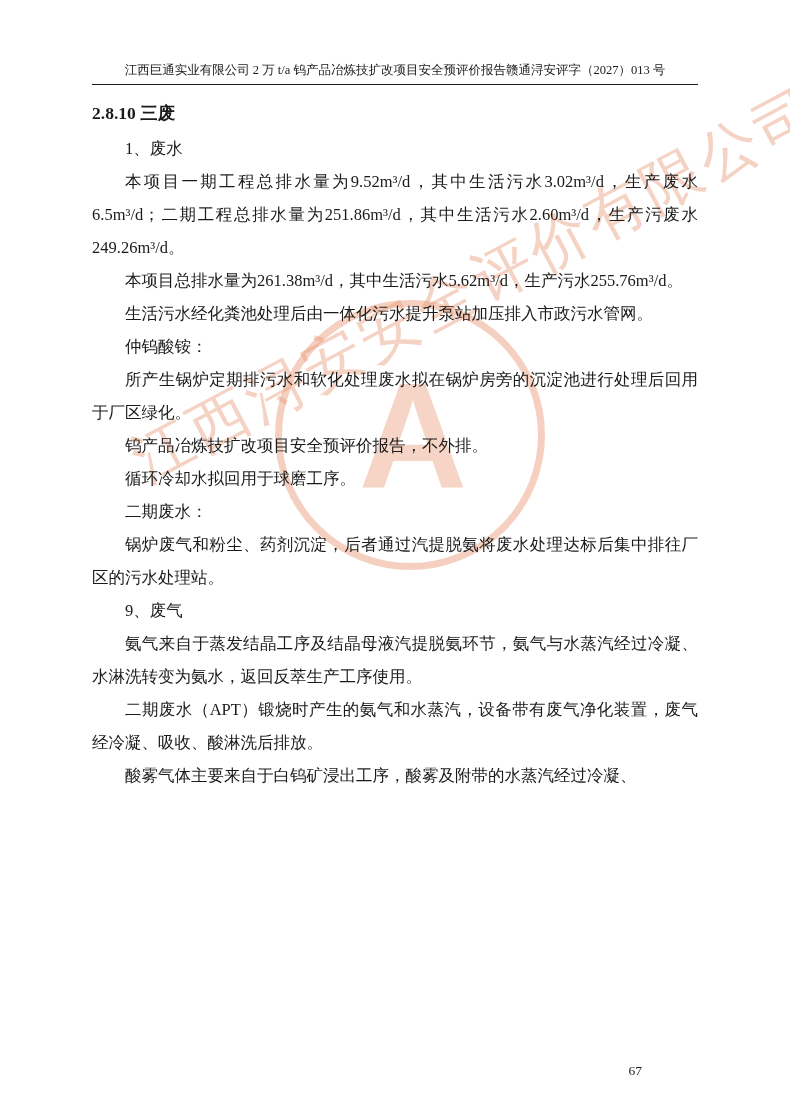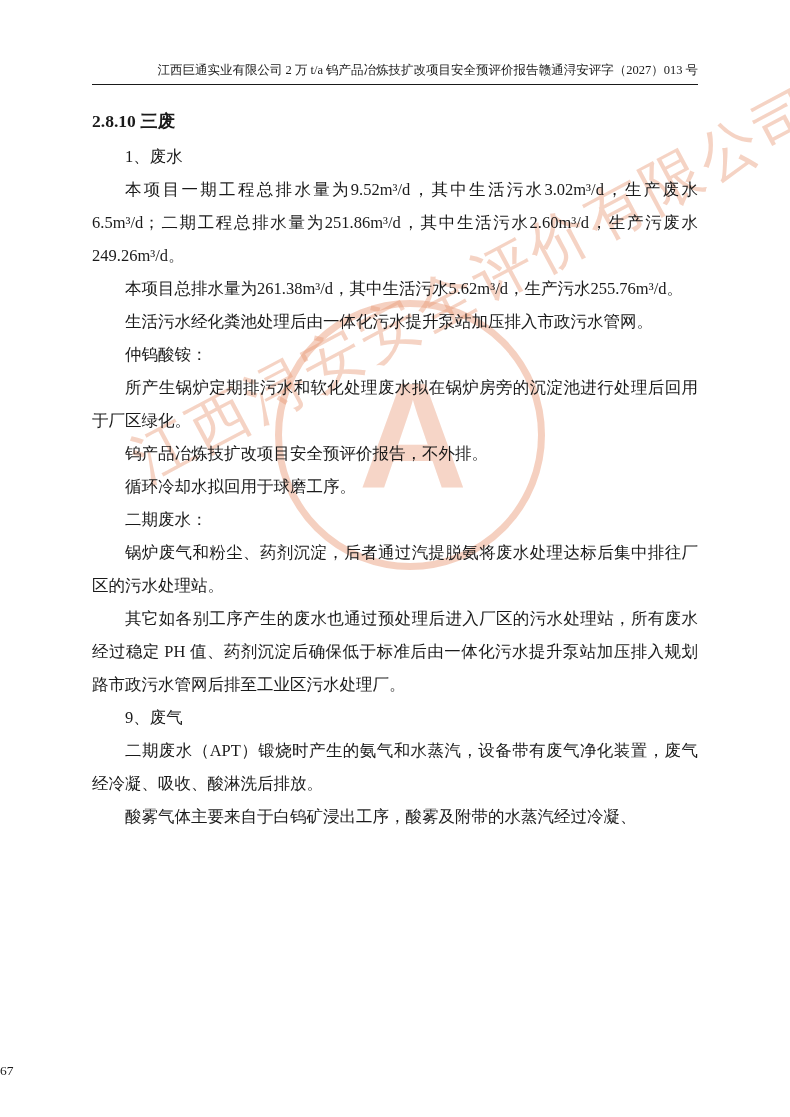--- a/index.html
+++ b/index.html
@@ -70,27 +70,27 @@
     color: rgba(232, 150, 115, 0.42);
     white-space: nowrap;
     letter-spacing: 4px;
   }
 
   
   .header {
     position: relative;
     z-index: 2;
     display: flex;
-    justify-content: flex-end;
+    justify-content: center;
     align-items: flex-end;
     font-size: 12.5px;
     font-family: "Liberation Serif", serif;
     padding-bottom: 5px;
     border-bottom: 1px solid #1a1a1a;
-    margin-bottom: 20px;
+    margin-bottom: 12px;
   }
   .header-left { white-space: nowrap; }
   .header-right { white-space: nowrap; }
 
   
   .content {
     position: relative;
     z-index: 2;
     font-size: 16.5px;
     line-height: 2.0;
@@ -107,21 +107,21 @@
     text-justify: inter-ideograph;
   }
   p.indent1 { text-indent: 2em; }
 
   
   .footer {
     position: absolute;
     left: 0;
     bottom: 38px;
     width: 642px;
-    text-align: left;
+    text-align: right;
     font-size: 13.5px;
     font-family: "Liberation Serif", serif;
     z-index: 2;
   }
 </style>
 </head>
 <body>
 
 <div class="page">
 
@@ -154,25 +154,25 @@
 
     <p class="para indent1">钨产品冶炼技扩改项目安全预评价报告，不外排。</p>
 
     <p class="para indent1">循环冷却水拟回用于球磨工序。</p>
 
     <p class="para indent1">二期废水：</p>
 
 
     <p class="para indent1">锅炉废气和粉尘、药剂沉淀，后者通过汽提脱氨将废水处理达标后集中排往厂区的污水处理站。</p>
 
-    <p class="para indent1">其它如各别工序产生的废水也通过预处理后进入厂区的污水处理站，所有废水经过稳定 PH 值、药剂沉淀后确保低于标准后由一体化污水提升泵站加压排入规划路市政污水管网后排至工业区污水处理厂。</p>
 
     <p class="para indent1">9、废气</p>
 
 
+    <p class="para indent1">氨气来自于蒸发结晶工序及结晶母液汽提脱氨环节，氨气与水蒸汽经过冷凝、水淋洗转变为氨水，返回反萃生产工序使用。</p>
 
     <p class="para indent1">二期废水（APT）锻烧时产生的氨气和水蒸汽，设备带有废气净化装置，废气经冷凝、吸收、酸淋洗后排放。</p>
 
     <p class="para indent1">酸雾气体主要来自于白钨矿浸出工序，酸雾及附带的水蒸汽经过冷凝、</p>
 
   </div>
 
   <div class="footer">
     <span>67</span>
   </div>

